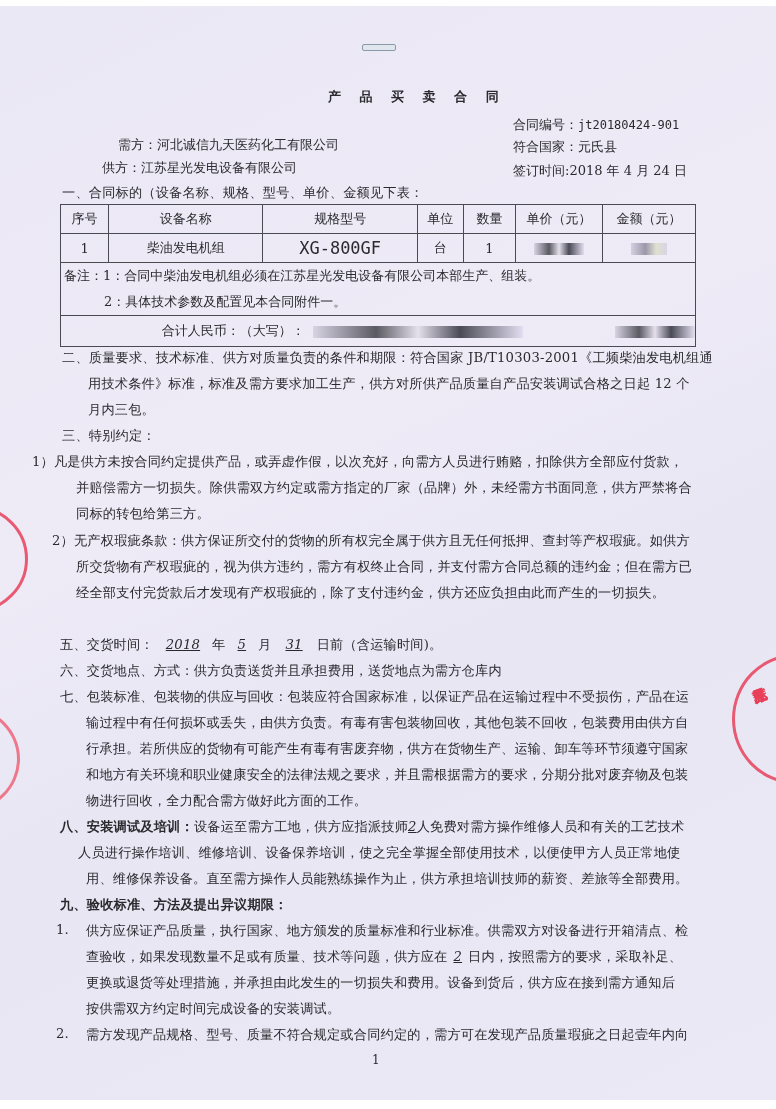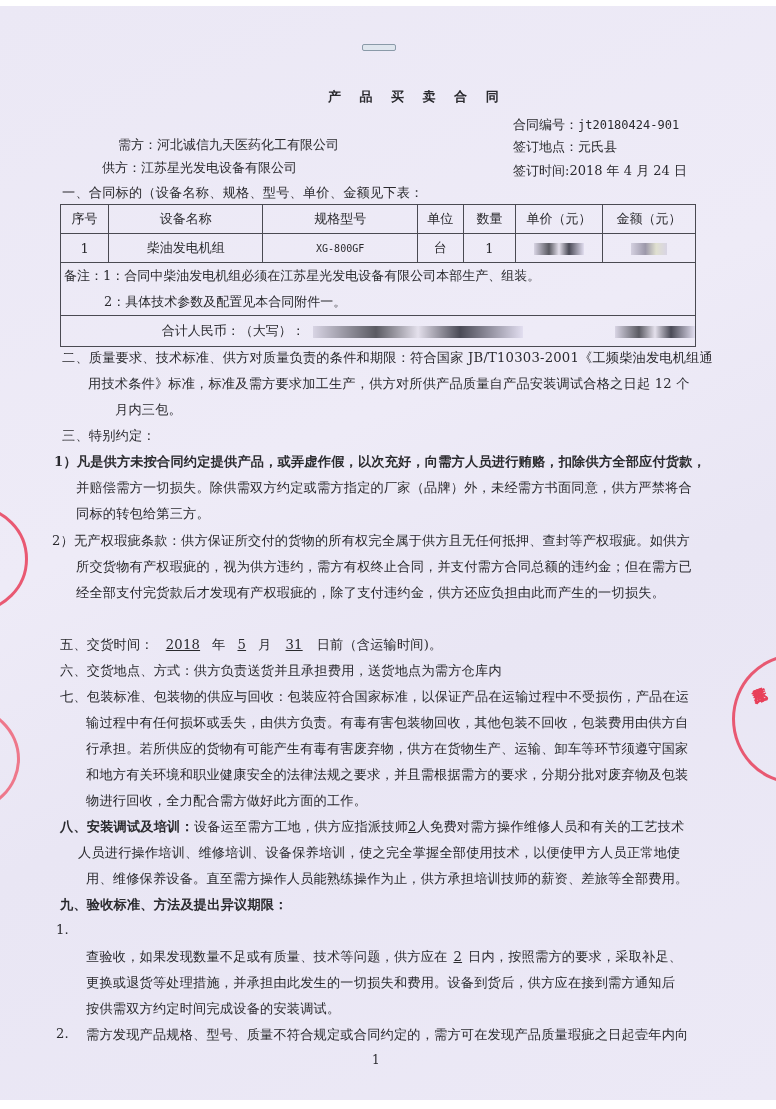--- a/index.html
+++ b/index.html
@@ -20,21 +20,21 @@
   .meta { font-size: 13px; }
   .line { position: absolute; font-size: 13.2px; white-space: nowrap; letter-spacing: 0.2px; }
   table.spec {
     position: absolute; left: 60px; top: 198px; width: 636px; border-collapse: collapse;
     font-size: 13px;
   }
   table.spec td { border: 1px solid #4a4a52; text-align: center; height: 28px; padding: 0; }
   table.spec td.left { text-align: left; padding-left: 3px; }
   .blur { display: inline-block; height: 12px; vertical-align: middle; background: linear-gradient(90deg,#d8d4e4,#5a5a62 30%,#e4e0ec 50%,#4a4a56 70%,#e2def0); filter: blur(0.6px); }
   .blur2 { display: inline-block; height: 12px; vertical-align: middle; background: linear-gradient(90deg,#d4d0e0,#9c98aa 40%,#e0e0d0 70%,#d8d4e4); }
-  .u { text-decoration: underline; }
+  .u { text-decoration: underline; font-style: italic; }
   .bold { font-weight: bold; }
   .stamp {
     position: absolute; border: 3px solid #e8405a; border-radius: 50%; opacity: 0.85;
   }
   .stamp-text { position: absolute; color: #e8405a; font-size: 16px; font-weight: bold; writing-mode: vertical-rl; }
   .pgnum { left: 372px; top: 1013px; font-size: 12px; }
 </style>
 </head>
 <body>
 
@@ -43,21 +43,21 @@
 
   <div class="abs title">产 品 买 卖 合 同</div>
 
   <div class="abs meta" style="left:513px;top:110px;">
     <span>合同编号：</span><span style="font-family:'DejaVu Sans Mono','Liberation Mono',monospace;font-size:12px;">jt20180424-901</span>
   </div>
   <div class="abs meta" style="left:118px;top:130px;">
     <span>需方：</span><span>河北诚信九天医药化工有限公司</span>
   </div>
   <div class="abs meta" style="left:513px;top:132px;">
-    <span>签订地点：</span><span>元氏县</span>
+    <span>符合国家：</span><span>元氏县</span>
   </div>
   <div class="abs meta" style="left:102px;top:153px;">
     <span>供方：</span><span>江苏星光发电设备有限公司</span>
   </div>
   <div class="abs meta" style="left:513px;top:156px;">
     <span>签订时间:</span><span>2018 年 4 月 24 日</span>
   </div>
 
   <div class="line" style="left:62px;top:178px;">一、合同标的（设备名称、规格、型号、单价、金额见下表：</div>
 
@@ -68,21 +68,21 @@
       <td style="width:150px;">设备名称</td>
       <td style="width:150px;">规格型号</td>
       <td style="width:44px;">单位</td>
       <td style="width:50px;">数量</td>
       <td style="width:84px;">单价（元）</td>
       <td style="width:90px;">金额（元）</td>
     </tr>
     <tr style="height:24px;">
       <td>1</td>
       <td>柴油发电机组</td>
-      <td style="font-family:'DejaVu Sans Mono','Liberation Mono',monospace;font-size:10px;">XG-800GF</td>
+      <td style="font-family:'DejaVu Sans Mono','Liberation Mono',monospace;font-size:17px;">XG-800GF</td>
       <td>台</td>
       <td>1</td>
       <td><span class="blur" style="width:50px;"></span></td>
       <td><span class="blur2" style="width:36px;"></span></td>
     </tr>
     <tr>
       <td colspan="7" class="left" style="height:52px;line-height:26px;">
         <div>备注：1：合同中柴油发电机组必须在江苏星光发电设备有限公司本部生产、组装。</div>
         <div style="padding-left:40px;">2：具体技术参数及配置见本合同附件一。</div>
       </td>
@@ -92,24 +92,24 @@
         <span>合计人民币：（大写）：</span>
         <span class="blur" style="width:210px;margin-left:4px;"></span>
         <span class="blur" style="width:80px;margin-left:88px;"></span>
       </td>
     </tr>
   </tbody>
     </table>
 
   <div class="line" style="left:62px;top:343px;">二、质量要求、技术标准、供方对质量负责的条件和期限：符合国家 JB/T10303-2001《工频柴油发电机组通</div>
   <div class="line" style="left:88px;top:369px;">用技术条件》标准，标准及需方要求加工生产，供方对所供产品质量自产品安装调试合格之日起  12  个</div>
-  <div class="line" style="left:88px;top:395px;margin-left:27px;">月内三包。</div>
+  <div class="line" style="left:88px;top:395px;">月内三包。</div>
 
   <div class="line" style="left:62px;top:421px;">三、特别约定：</div>
-  <div class="line" style="left:54px;top:447px;font-weight:bold;">1）凡是供方未按合同约定提供产品，或弄虚作假，以次充好，向需方人员进行贿赂，扣除供方全部应付货款，</div>
+  <div class="line" style="left:32px;top:447px;">1）凡是供方未按合同约定提供产品，或弄虚作假，以次充好，向需方人员进行贿赂，扣除供方全部应付货款，</div>
   <div class="line" style="left:76px;top:473px;">并赔偿需方一切损失。除供需双方约定或需方指定的厂家（品牌）外，未经需方书面同意，供方严禁将合</div>
   <div class="line" style="left:76px;top:499px;">同标的转包给第三方。</div>
   <div class="line" style="left:52px;top:526px;">2）无产权瑕疵条款：供方保证所交付的货物的所有权完全属于供方且无任何抵押、查封等产权瑕疵。如供方</div>
   <div class="line" style="left:76px;top:552px;">所交货物有产权瑕疵的，视为供方违约，需方有权终止合同，并支付需方合同总额的违约金；但在需方已</div>
   <div class="line" style="left:76px;top:578px;">经全部支付完货款后才发现有产权瑕疵的，除了支付违约金，供方还应负担由此而产生的一切损失。</div>
 
 
   <div class="line" style="left:60px;top:630px;">
     <span>五、交货时间：</span><span class="u" style="padding:0 12px;">2018</span><span>年</span><span class="u" style="padding:0 12px;">5</span><span>月</span><span class="u" style="padding:0 14px;">31</span><span>日前（含运输时间)。</span>
   </div>
@@ -124,20 +124,21 @@
 
   <div class="line" style="left:60px;top:812px;">
     <span class="bold">八、安装调试及培训：</span><span>设备运至需方工地，供方应指派技师</span><span class="u">2</span><span>人免费对需方操作维修人员和有关的工艺技术</span>
   </div>
   <div class="line" style="left:78px;top:838px;">人员进行操作培训、维修培训、设备保养培训，使之完全掌握全部使用技术，以便使甲方人员正常地使</div>
   <div class="line" style="left:86px;top:864px;">用、维修保养设备。直至需方操作人员能熟练操作为止，供方承担培训技师的薪资、差旅等全部费用。</div>
 
   <div class="line bold" style="left:60px;top:890px;">九、验收标准、方法及提出异议期限：</div>
 
   <div class="line" style="left:56px;top:916px;">1.</div>
+  <div class="line" style="left:86px;top:916px;">供方应保证产品质量，执行国家、地方颁发的质量标准和行业标准。供需双方对设备进行开箱清点、检</div>
   <div class="line" style="left:86px;top:942px;">
     <span>查验收，如果发现数量不足或有质量、技术等问题，供方应在</span><span class="u" style="padding:0 6px;">2</span><span>日内，按照需方的要求，采取补足、</span>
   </div>
   <div class="line" style="left:86px;top:968px;">更换或退货等处理措施，并承担由此发生的一切损失和费用。设备到货后，供方应在接到需方通知后</div>
   <div class="line" style="left:86px;top:994px;">按供需双方约定时间完成设备的安装调试。</div>
   <div class="line" style="left:56px;top:1020px;">2.</div>
   <div class="line" style="left:86px;top:1020px;">需方发现产品规格、型号、质量不符合规定或合同约定的，需方可在发现产品质量瑕疵之日起壹年内向</div>
 
   <div class="abs pgnum" style="top:1047px;">1</div>
 

